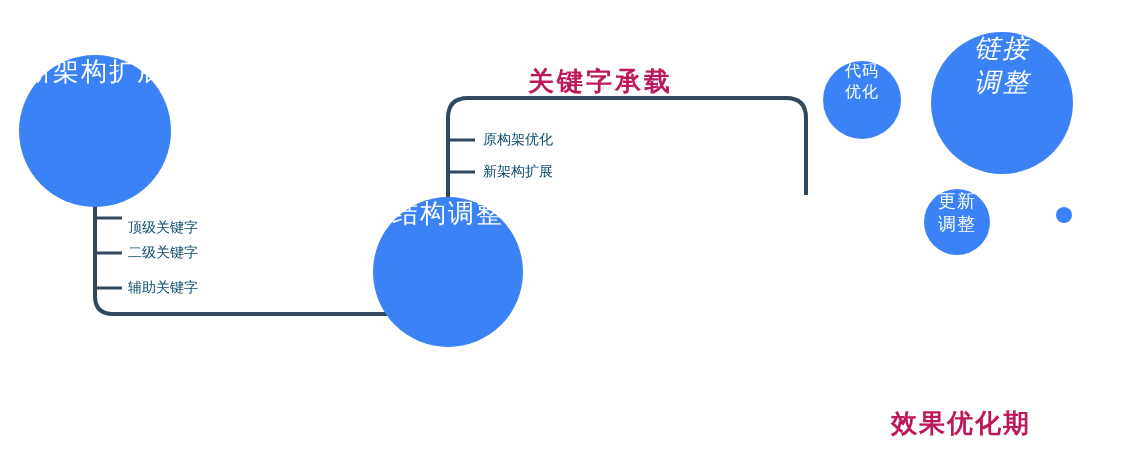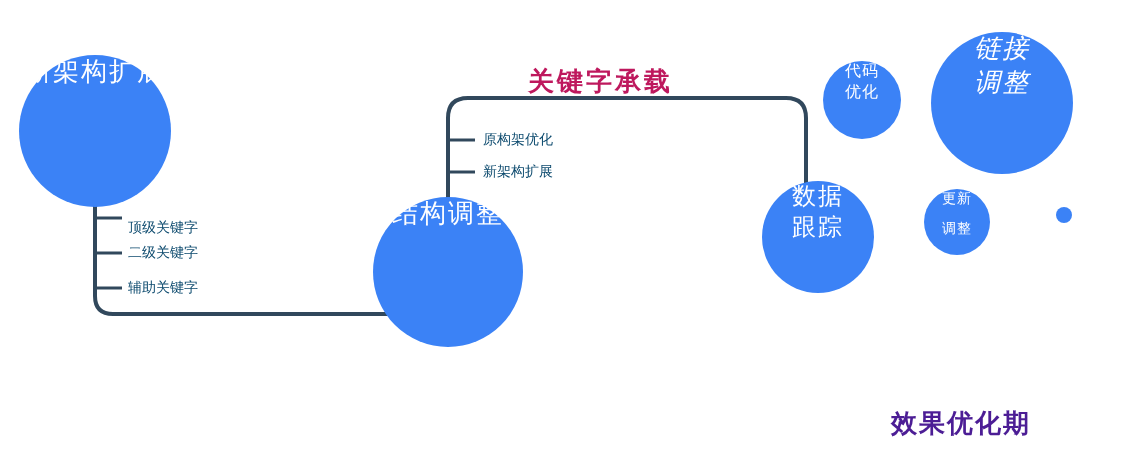--- a/index.html
+++ b/index.html
@@ -33,41 +33,41 @@
     text-align: center;
     line-height: 1.3;
     z-index: 2;
     letter-spacing: 2px;
   }
   .c-traffic   { left: 19px;  top: 55px;  width: 152px; height: 152px; font-size: 26px; }
   .c-structure { left: 373px; top: 197px; width: 150px; height: 150px; font-size: 26px; }
   .c-tracking  { left: 762px; top: 181px; width: 112px; height: 112px; font-size: 24px; }
   .c-code      { left: 823px; top: 61px;  width: 78px;  height: 78px;  font-size: 16px; letter-spacing: 1px; }
   .c-link      { left: 931px; top: 32px;  width: 142px; height: 142px; font-size: 26px; font-style: italic; }
-  .c-update    { left: 924px; top: 189px; width: 66px;  height: 66px;  font-size: 14px; letter-spacing: 1px; gap: 12px; }
+  .c-update    { left: 924px; top: 189px; width: 66px;  height: 66px;  font-size: 18px; letter-spacing: 1px; }
   .c-report    { left: 927px; top: 254px; width: 114px; height: 114px; font-size: 24px; }
   .c-dot       { left: 1056px; top: 207px; width: 16px; height: 16px; }
   .edge-label {
     position: absolute;
     color: #be185d;
     font-weight: 700;
     font-size: 26px;
     letter-spacing: 3px;
     z-index: 2;
     white-space: nowrap;
   }
   .lbl-user-base  { left: 152px; top: 330px; }
   .lbl-keyword    { left: 528px; top: 64px; }
   .caption {
     position: absolute;
     left: 891px; top: 406px;
     font-size: 26px;
     font-weight: 600;
     letter-spacing: 2px;
-    color: #4c1d95;
+    color: #be185d;
     z-index: 2;
     white-space: nowrap;
   }
   .branch-label {
     position: absolute;
     font-size: 14px;
     color: #0c4a6e;
     z-index: 2;
     white-space: nowrap;
   }
@@ -97,24 +97,20 @@
   </svg>
 
   <div class="circle c-traffic">
     <span>新架构扩展</span>
   </div>
 
   <div class="circle c-structure">
     <span>结构调整</span>
   </div>
 
-  <div class="circle c-tracking">
-    <span>数据</span>
-    <span>跟踪</span>
-  </div>
 
   <div class="circle c-code">
     <span>代码</span>
     <span>优化</span>
   </div>
 
   <div class="circle c-link">
     <span>链接</span>
     <span>调整</span>
   </div>

